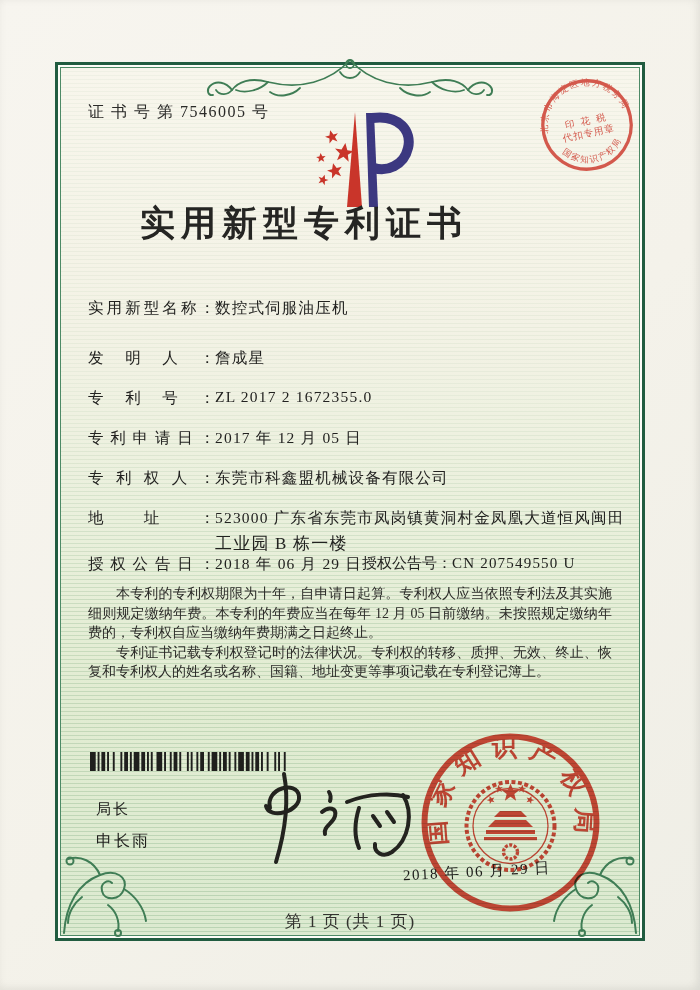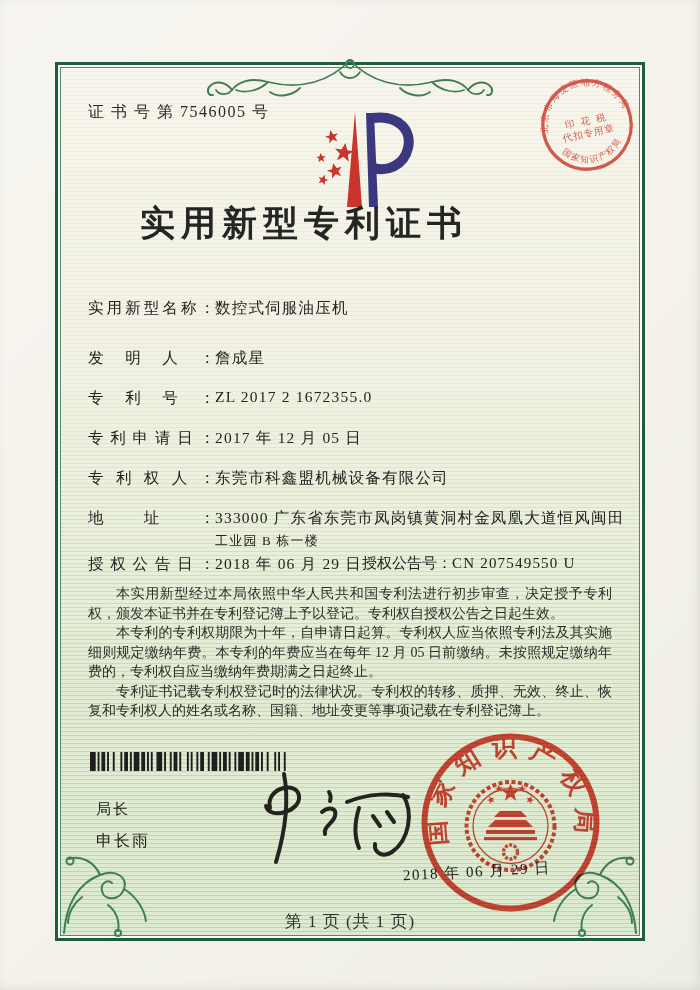--- a/index.html
+++ b/index.html
@@ -29,21 +29,21 @@
     mask-image:linear-gradient(180deg,rgba(0,0,0,.18) 0%,rgba(0,0,0,.22) 38%,rgba(0,0,0,.65) 62%,rgba(0,0,0,.85) 100%);
   }
   .abs{position:absolute;}
   
   .cert-no{left:88px;top:102px;font-size:16px;letter-spacing:1.5px;color:#2a2a28;white-space:nowrap;}
   .title{left:55px;top:200px;width:498px;text-align:center;font-size:35px;font-weight:bold;
          letter-spacing:6px;color:#252523;}
   .row{left:88px;white-space:nowrap;font-size:15.5px;color:#222220;}
   .flabel{display:inline-block;width:127px;text-align:justify;text-align-last:justify;vertical-align:top;}
   .fvalue{letter-spacing:1.2px;}
-  .addr2{left:215px;font-size:13px;letter-spacing:1.2px;color:#222220;}
+  .addr2{left:215px;font-size:17px;letter-spacing:1.2px;color:#222220;}
   .grant-right{left:362px;top:554px;white-space:nowrap;font-size:15px;color:#222220;}
   .paras{left:88px;top:584px;width:524px;font-size:14px;line-height:19.5px;
          text-align:justify;color:#2b2b28;}
   .paras p{margin:0;text-indent:2em;}
   .director-title{left:96px;top:800px;font-size:15px;font-family:"Liberation Sans","DejaVu Sans",sans-serif;color:#20201e;letter-spacing:2px;}
   .director-name{left:96px;top:831px;font-size:16px;font-family:"Liberation Sans","DejaVu Sans",sans-serif;color:#20201e;letter-spacing:2px;}
   .seal-date{left:403px;top:862px;width:160px;font-size:15px;letter-spacing:1.5px;color:#1c1c1a;
              transform:rotate(-3deg);white-space:nowrap;}
   .footer{left:55px;top:910px;width:590px;text-align:center;font-size:17px;color:#33332f;letter-spacing:1px;}
   .stamp-box{left:539px;top:77px;width:96px;height:96px;transform:rotate(-12deg);}
@@ -132,32 +132,31 @@
   <div class="abs row" style="top:388px">
     <span class="flabel">专利号：</span><span class="fvalue">ZL 2017 2 1672355.0</span>
   </div>
   <div class="abs row" style="top:428px">
     <span class="flabel">专利申请日：</span><span class="fvalue">2017 年 12 月 05 日</span>
   </div>
   <div class="abs row" style="top:468px">
     <span class="flabel">专利权人：</span><span class="fvalue">东莞市科鑫盟机械设备有限公司</span>
   </div>
   <div class="abs row" style="top:508px">
-    <span class="flabel">地址：</span><span class="fvalue">333000 广东省东莞市凤岗镇黄洞村金凤凰大道恒风闽田</span>
+    <span class="flabel">地址：</span><span class="fvalue">523000 广东省东莞市凤岗镇黄洞村金凤凰大道恒风闽田</span>
   </div>
   <div class="abs addr2" style="top:532px">工业园 B 栋一楼</div>
   <div class="abs row" style="top:554px">
     <span class="flabel">授权公告日：</span><span class="fvalue">2018 年 06 月 29 日</span>
   </div>
   <div class="abs grant-right">
     <span>授权公告号：</span><span class="fvalue" style="">CN 207549550 U</span>
   </div>
 
   <div class="abs paras">
-    <p>本实用新型经过本局依照中华人民共和国专利法进行初步审查，决定授予专利权，颁发本证书并在专利登记簿上予以登记。专利权自授权公告之日起生效。</p>
     <p>本专利的专利权期限为十年，自申请日起算。专利权人应当依照专利法及其实施细则规定缴纳年费。本专利的年费应当在每年 12 月 05 日前缴纳。未按照规定缴纳年费的，专利权自应当缴纳年费期满之日起终止。</p>
     <p>专利证书记载专利权登记时的法律状况。专利权的转移、质押、无效、终止、恢复和专利权人的姓名或名称、国籍、地址变更等事项记载在专利登记簿上。</p>
   </div>
 
   <svg class="abs barcode-box" viewBox="0 0 244 19" preserveAspectRatio="none">
     <g id="barcode-bars" fill="#1f1f1d">
         <rect x="0.0" y="0" width="5.7" height="19"></rect>
         <rect x="7.6" y="0" width="1.9" height="19"></rect>
         <rect x="11.4" y="0" width="3.8" height="19"></rect>
         <rect x="17.1" y="0" width="1.9" height="19"></rect>

